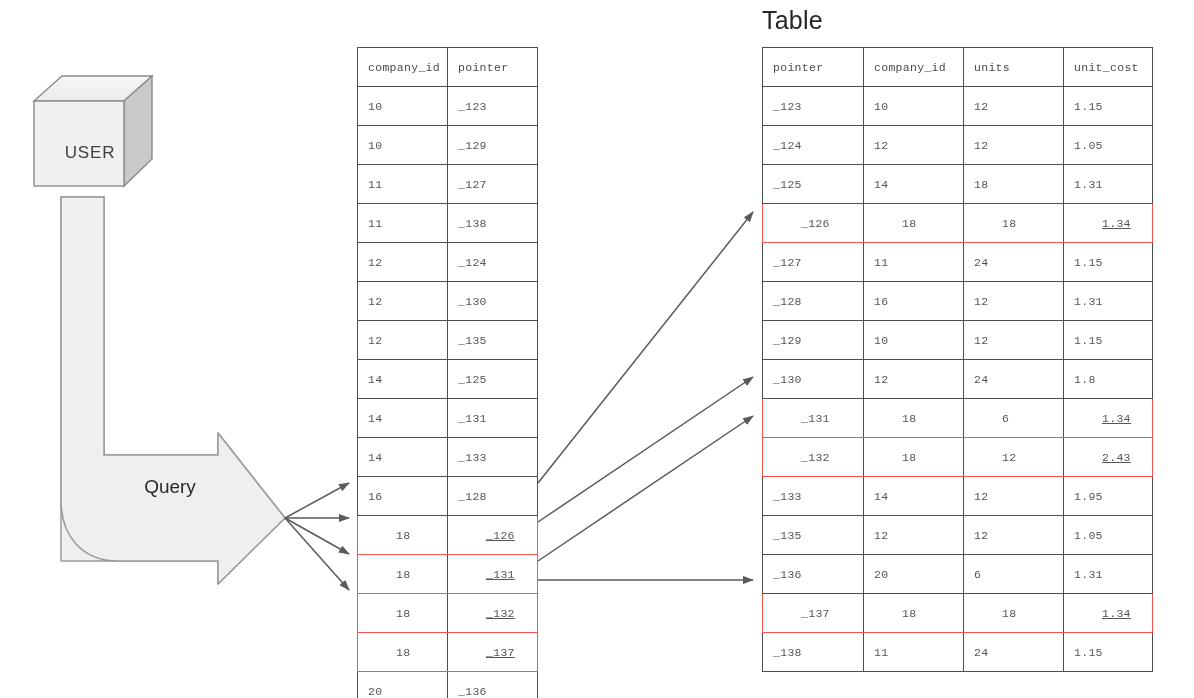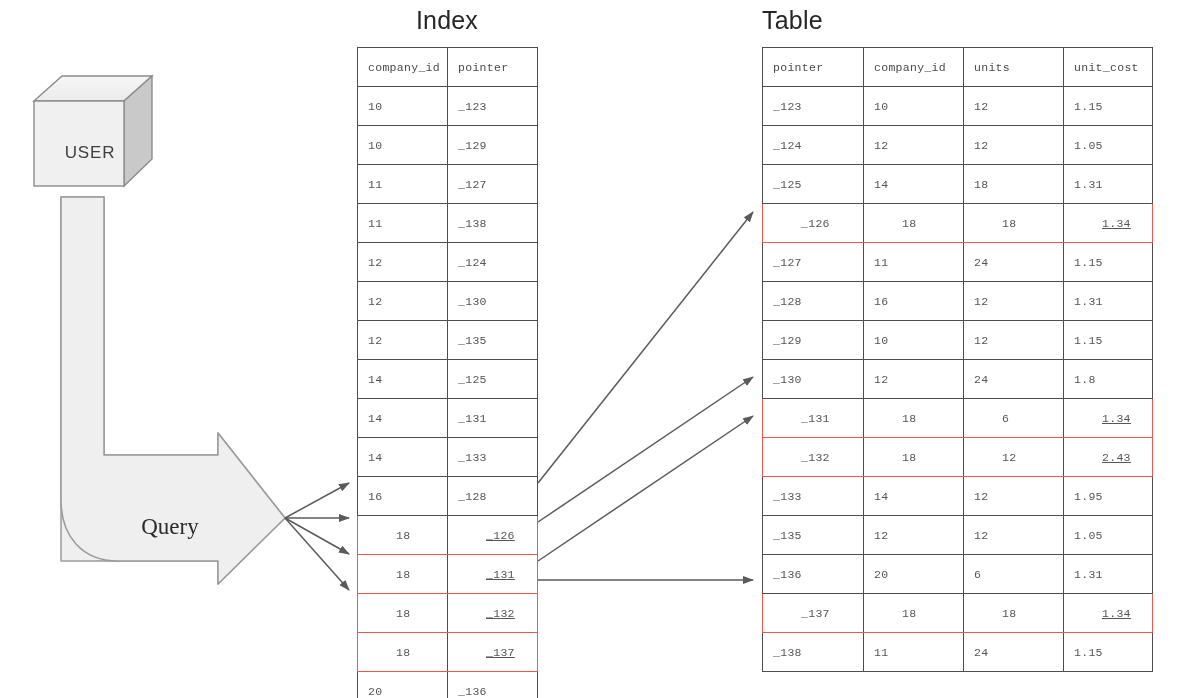--- a/index.html
+++ b/index.html
@@ -89,34 +89,33 @@
     width: 116px;
     text-align: center;
     font-family: "Liberation Sans", sans-serif;
     font-size: 17px;
     color: #3f3f3f;
     letter-spacing: 0.8px;
   }
   .query-label {
     position: absolute;
     left: 120px;
-    top: 514px;
+    top: 476px;
     width: 100px;
     text-align: center;
-    font-family: Liberation Serif, serif;
-    font-size: 23px;
+    font-family: Liberation Sans, sans-serif;
+    font-size: 19px;
     color: #2b2b2b;
   }
 </style>
 </head>
 <body>
 
 <div id="canvas">
 
-  <div class="diagram-title" id="index-title">Index</div>
   <div class="diagram-title" id="table-title">Table</div>
 
   <svg id="overlay" viewBox="0 0 1194 698" xmlns="http://www.w3.org/2000/svg">
     <defs>
       <marker id="ah" markerWidth="11" markerHeight="8" refX="10" refY="4" orient="auto" markerUnits="userSpaceOnUse">
         <path d="M0,0 L11,4 L0,8 z" fill="#5a5a5a"></path>
       </marker>
       <linearGradient id="cubeTop" x1="0" y1="0" x2="0" y2="1">
         <stop offset="0%" stop-color="#f7f7f7"></stop>
         <stop offset="100%" stop-color="#ebebeb"></stop>

